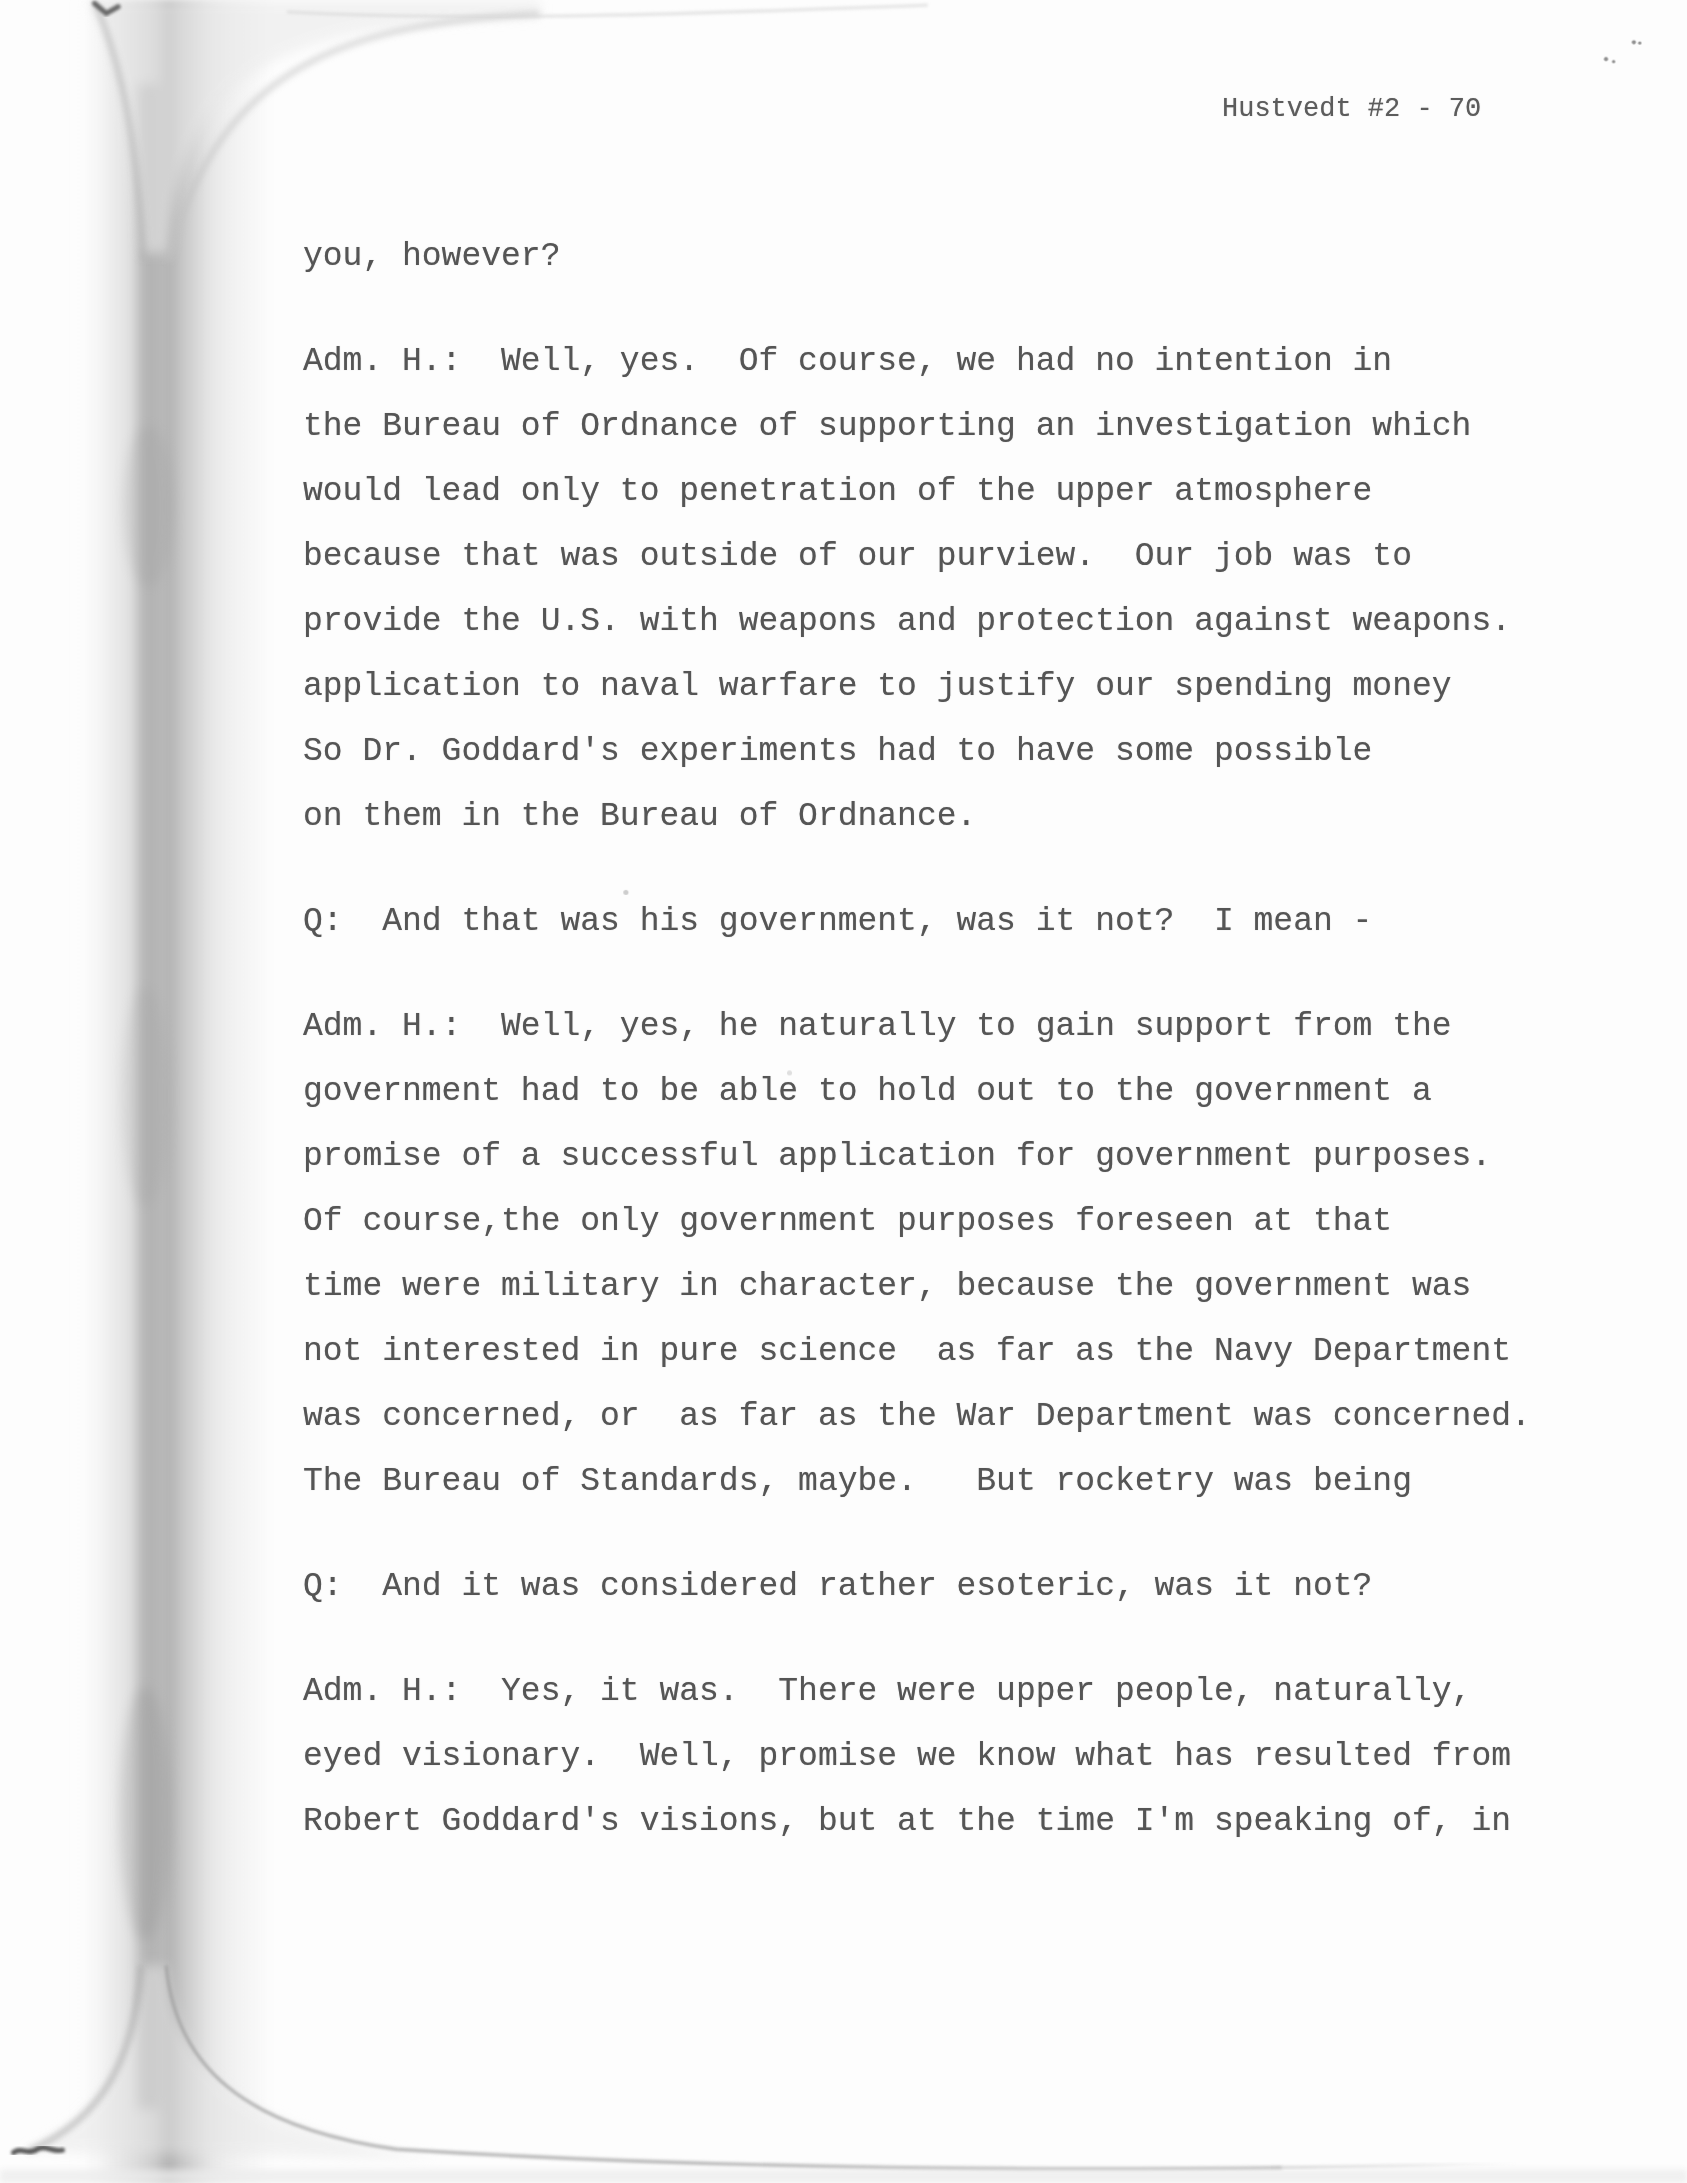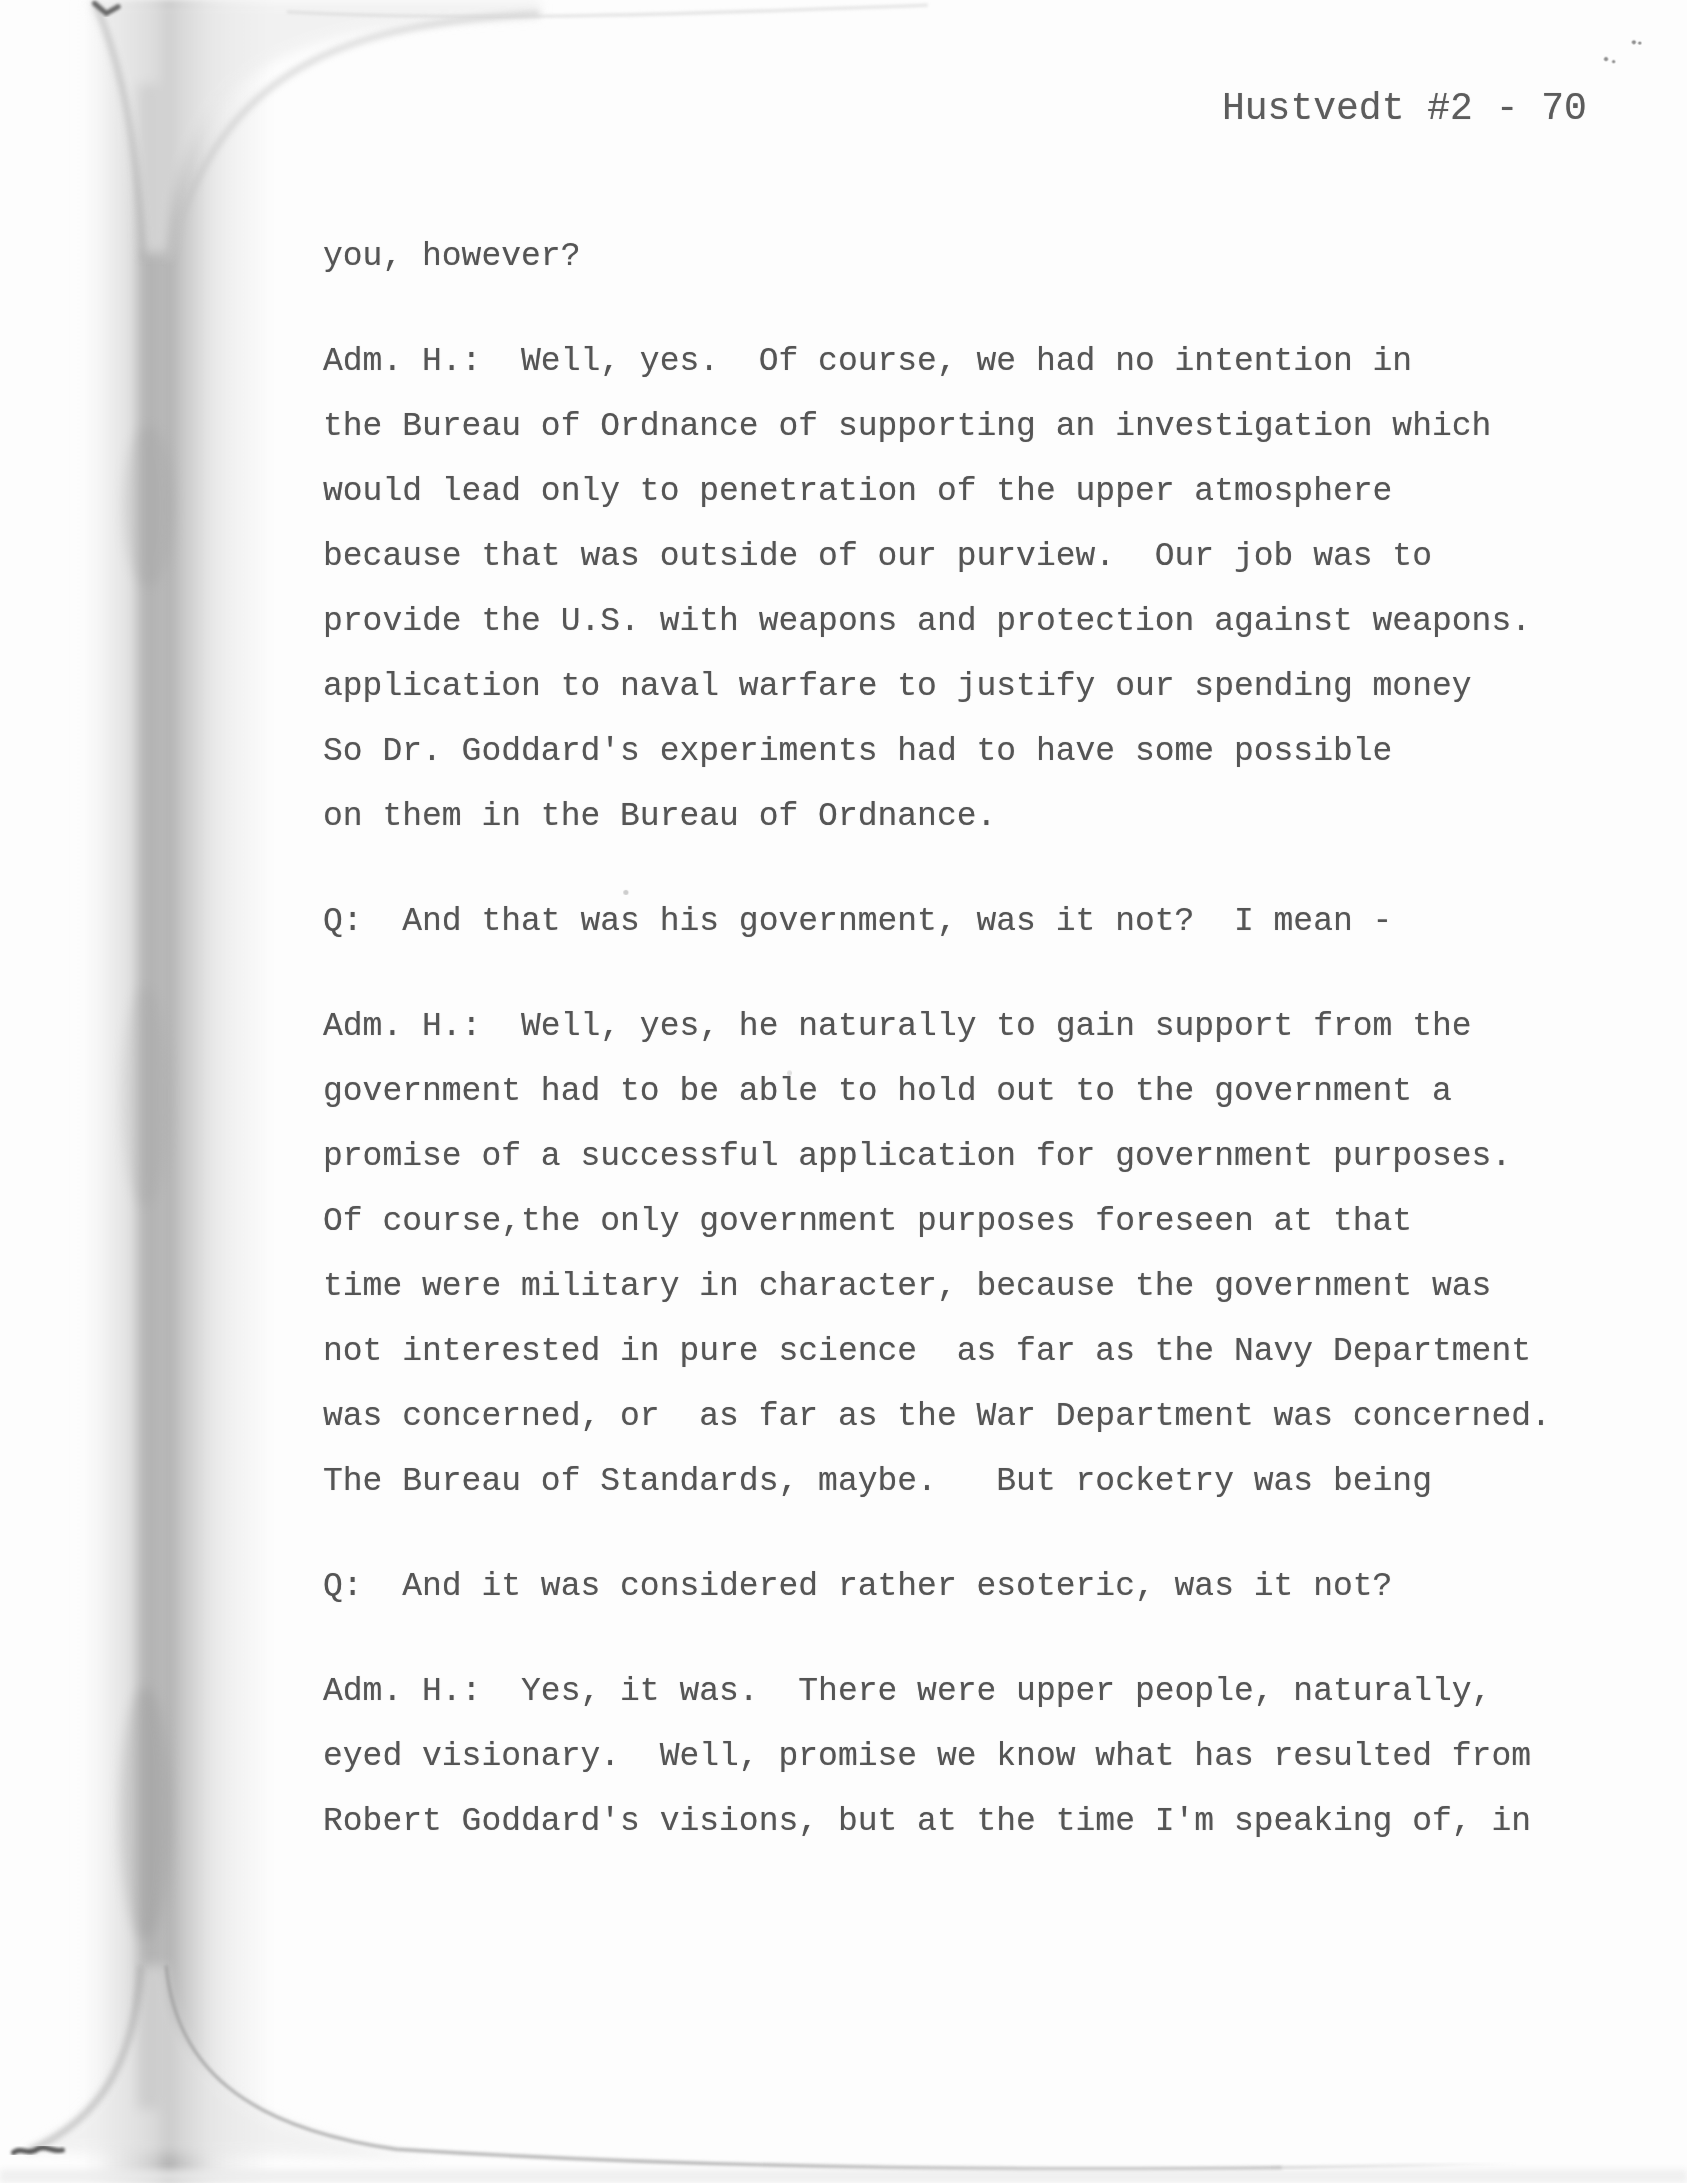--- a/index.html
+++ b/index.html
@@ -10,31 +10,30 @@
     overflow:hidden;
     font-family:"Liberation Mono","DejaVu Sans Mono",monospace;
     color:#555555;
   }
   .artifacts{
     position:absolute;left:0;top:0;width:1687px;height:2183px;
     pointer-events:none;
   }
   .page-header{
     position:absolute;left:1222px;top:88px;
-    font-size:38px;line-height:42px;
+    font-size:27px;line-height:42px;
     white-space:pre;
     color:#5c5c5c;
     text-shadow:0 0 0.8px rgba(92,92,92,.55);
   }
   .transcript{
     position:absolute;left:303px;top:224px;width:1316px;
     font-size:33px;line-height:65px;
     color:#555555;
     text-shadow:0 0 0.8px rgba(85,85,85,.5);
-    margin-left:20px;
   }
   .para{margin:0 0 40px 0;}
   .tline{white-space:pre;}
 </style>
 </head>
 <body>
 
 <div class="page">
 
   <svg class="artifacts" viewBox="0 0 2000 2588">

